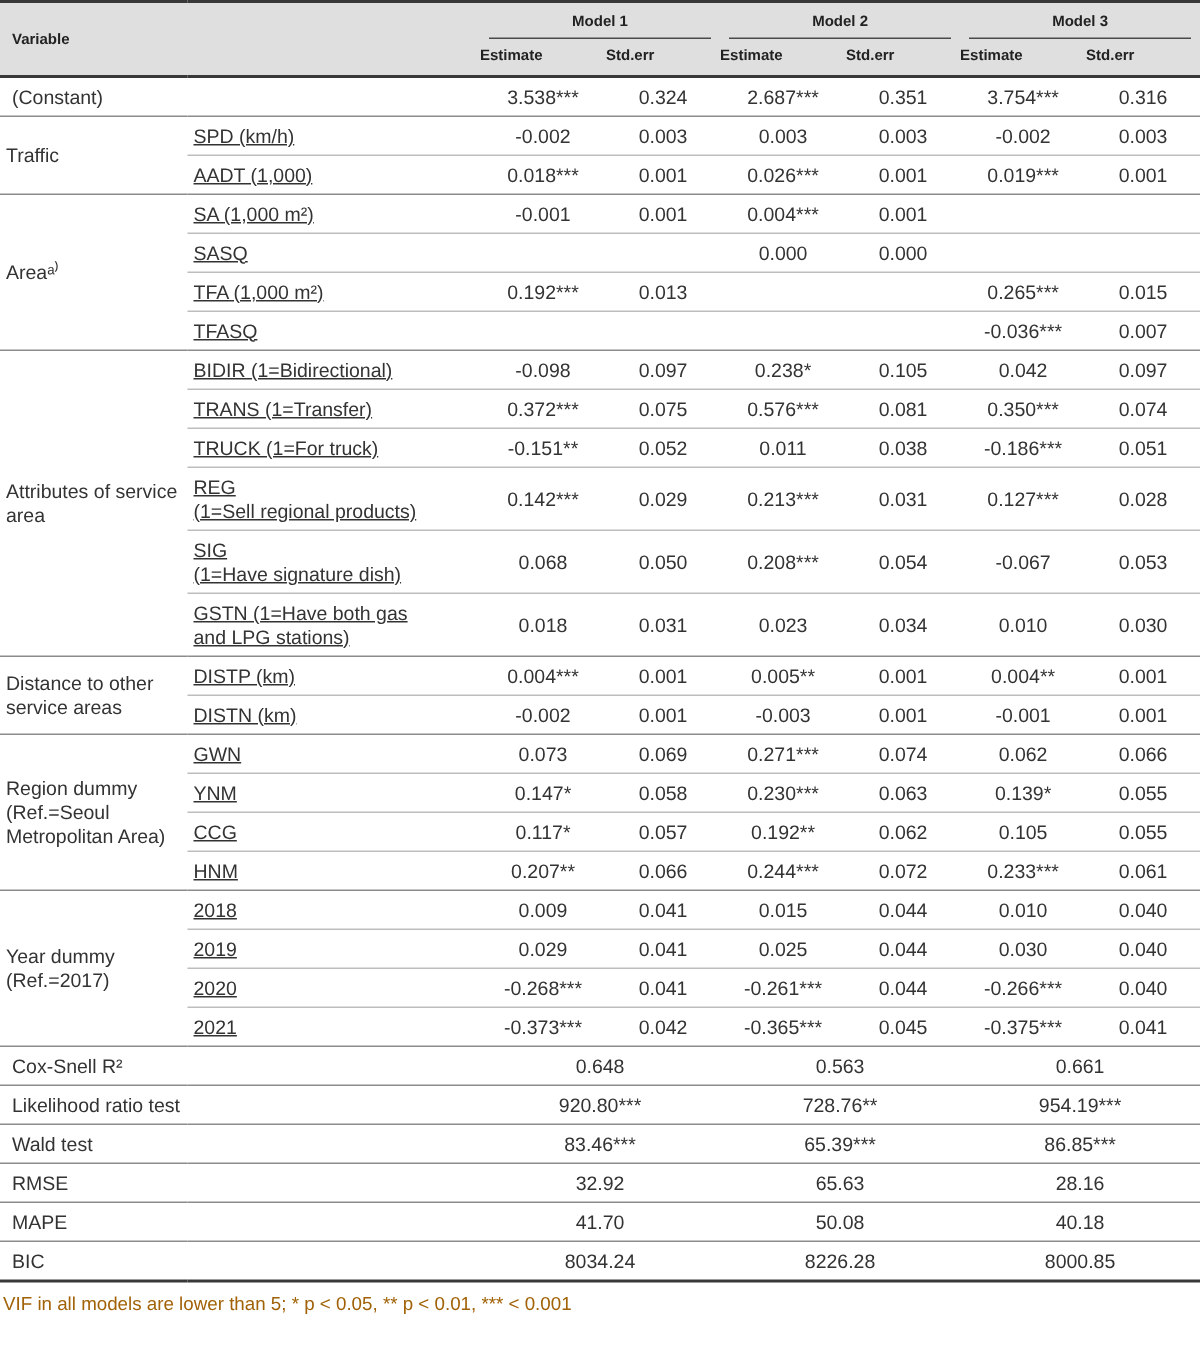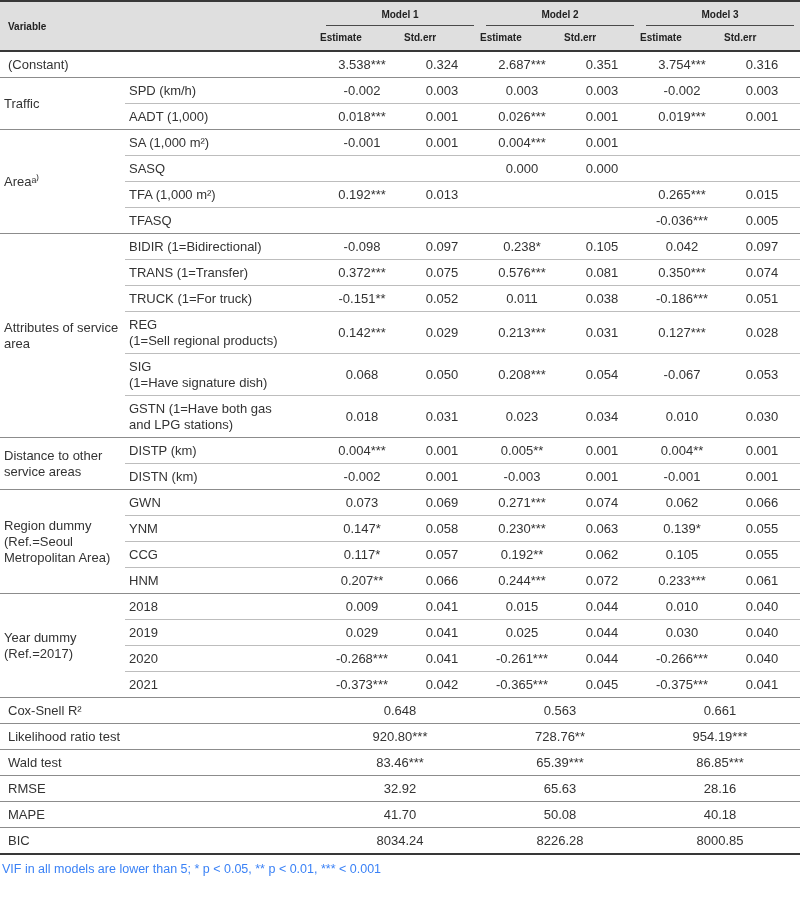--- a/index.html
+++ b/index.html
@@ -10,26 +10,26 @@
   body{width:800px;font-family:"Liberation Sans",sans-serif;color:var(--text);}
   table{width:800px;border-collapse:collapse;table-layout:fixed;
         border-top:2px solid var(--line-dark);border-bottom:2px solid var(--line-dark);}
   thead th{background:var(--header-bg);font-weight:bold;font-size:10px;padding:0;color:#222;}
   th.var-head{text-align:left;padding-left:8px;border-bottom:2px solid var(--line-dark);margin-left:32px;}
   th.model-head{vertical-align:bottom;}
   .model-span{display:block;margin:0 6px;padding:7px 0 5px;border-bottom:1px solid #4a4a4a;text-align:center;}
   th.sub-head{padding:6px 0 7px;text-align:left;border-bottom:2px solid var(--line-dark);}
   tbody td{font-size:13px;line-height:16px;padding:4.5px 4px;vertical-align:middle;}
   td.group{text-align:left;padding-left:4px;white-space:pre-line;}
-  td.sub{text-align:left;white-space:pre-line;}
+  td.sub{text-align:left;white-space:pre-line;text-decoration:underline;}
   td.lbl{text-align:left;padding-left:8px;}
   td.val{text-align:center;}
   .b-light{border-bottom:1px solid var(--line-light);}
   .b-mid{border-bottom:1px solid var(--line-mid);}
-  .footnotes{font-size:12.5px;line-height:1.45;padding:5px 2px 0 2px;color:#3b82f6;}
+  .footnotes{font-size:12.5px;line-height:1.45;padding:5px 2px 0 2px;color:#a16207;}
 </style>
 </head>
 <body>
 
 <div class="page">
   <table>
     <colgroup>
       <col style="width:125px">
         <col style="width:195px">
       <col style="width:84px">
@@ -118,21 +118,21 @@
           <td class="val b-light">0.265***</td>
           <td class="val b-light">0.015</td>
         </tr>
         <tr>
           <td class="sub b-mid">TFASQ</td>
           <td class="val b-mid"></td>
           <td class="val b-mid"></td>
           <td class="val b-mid"></td>
           <td class="val b-mid"></td>
           <td class="val b-mid">-0.036***</td>
-          <td class="val b-mid">0.005</td>
+          <td class="val b-mid">0.007</td>
         </tr>
         <tr>
           <td class="group b-mid" rowspan="6">Attributes of service area</td>
           <td class="sub b-light">BIDIR (1=Bidirectional)</td>
           <td class="val b-light">-0.098</td>
           <td class="val b-light">0.097</td>
           <td class="val b-light">0.238*</td>
           <td class="val b-light">0.105</td>
           <td class="val b-light">0.042</td>
           <td class="val b-light">0.097</td>

